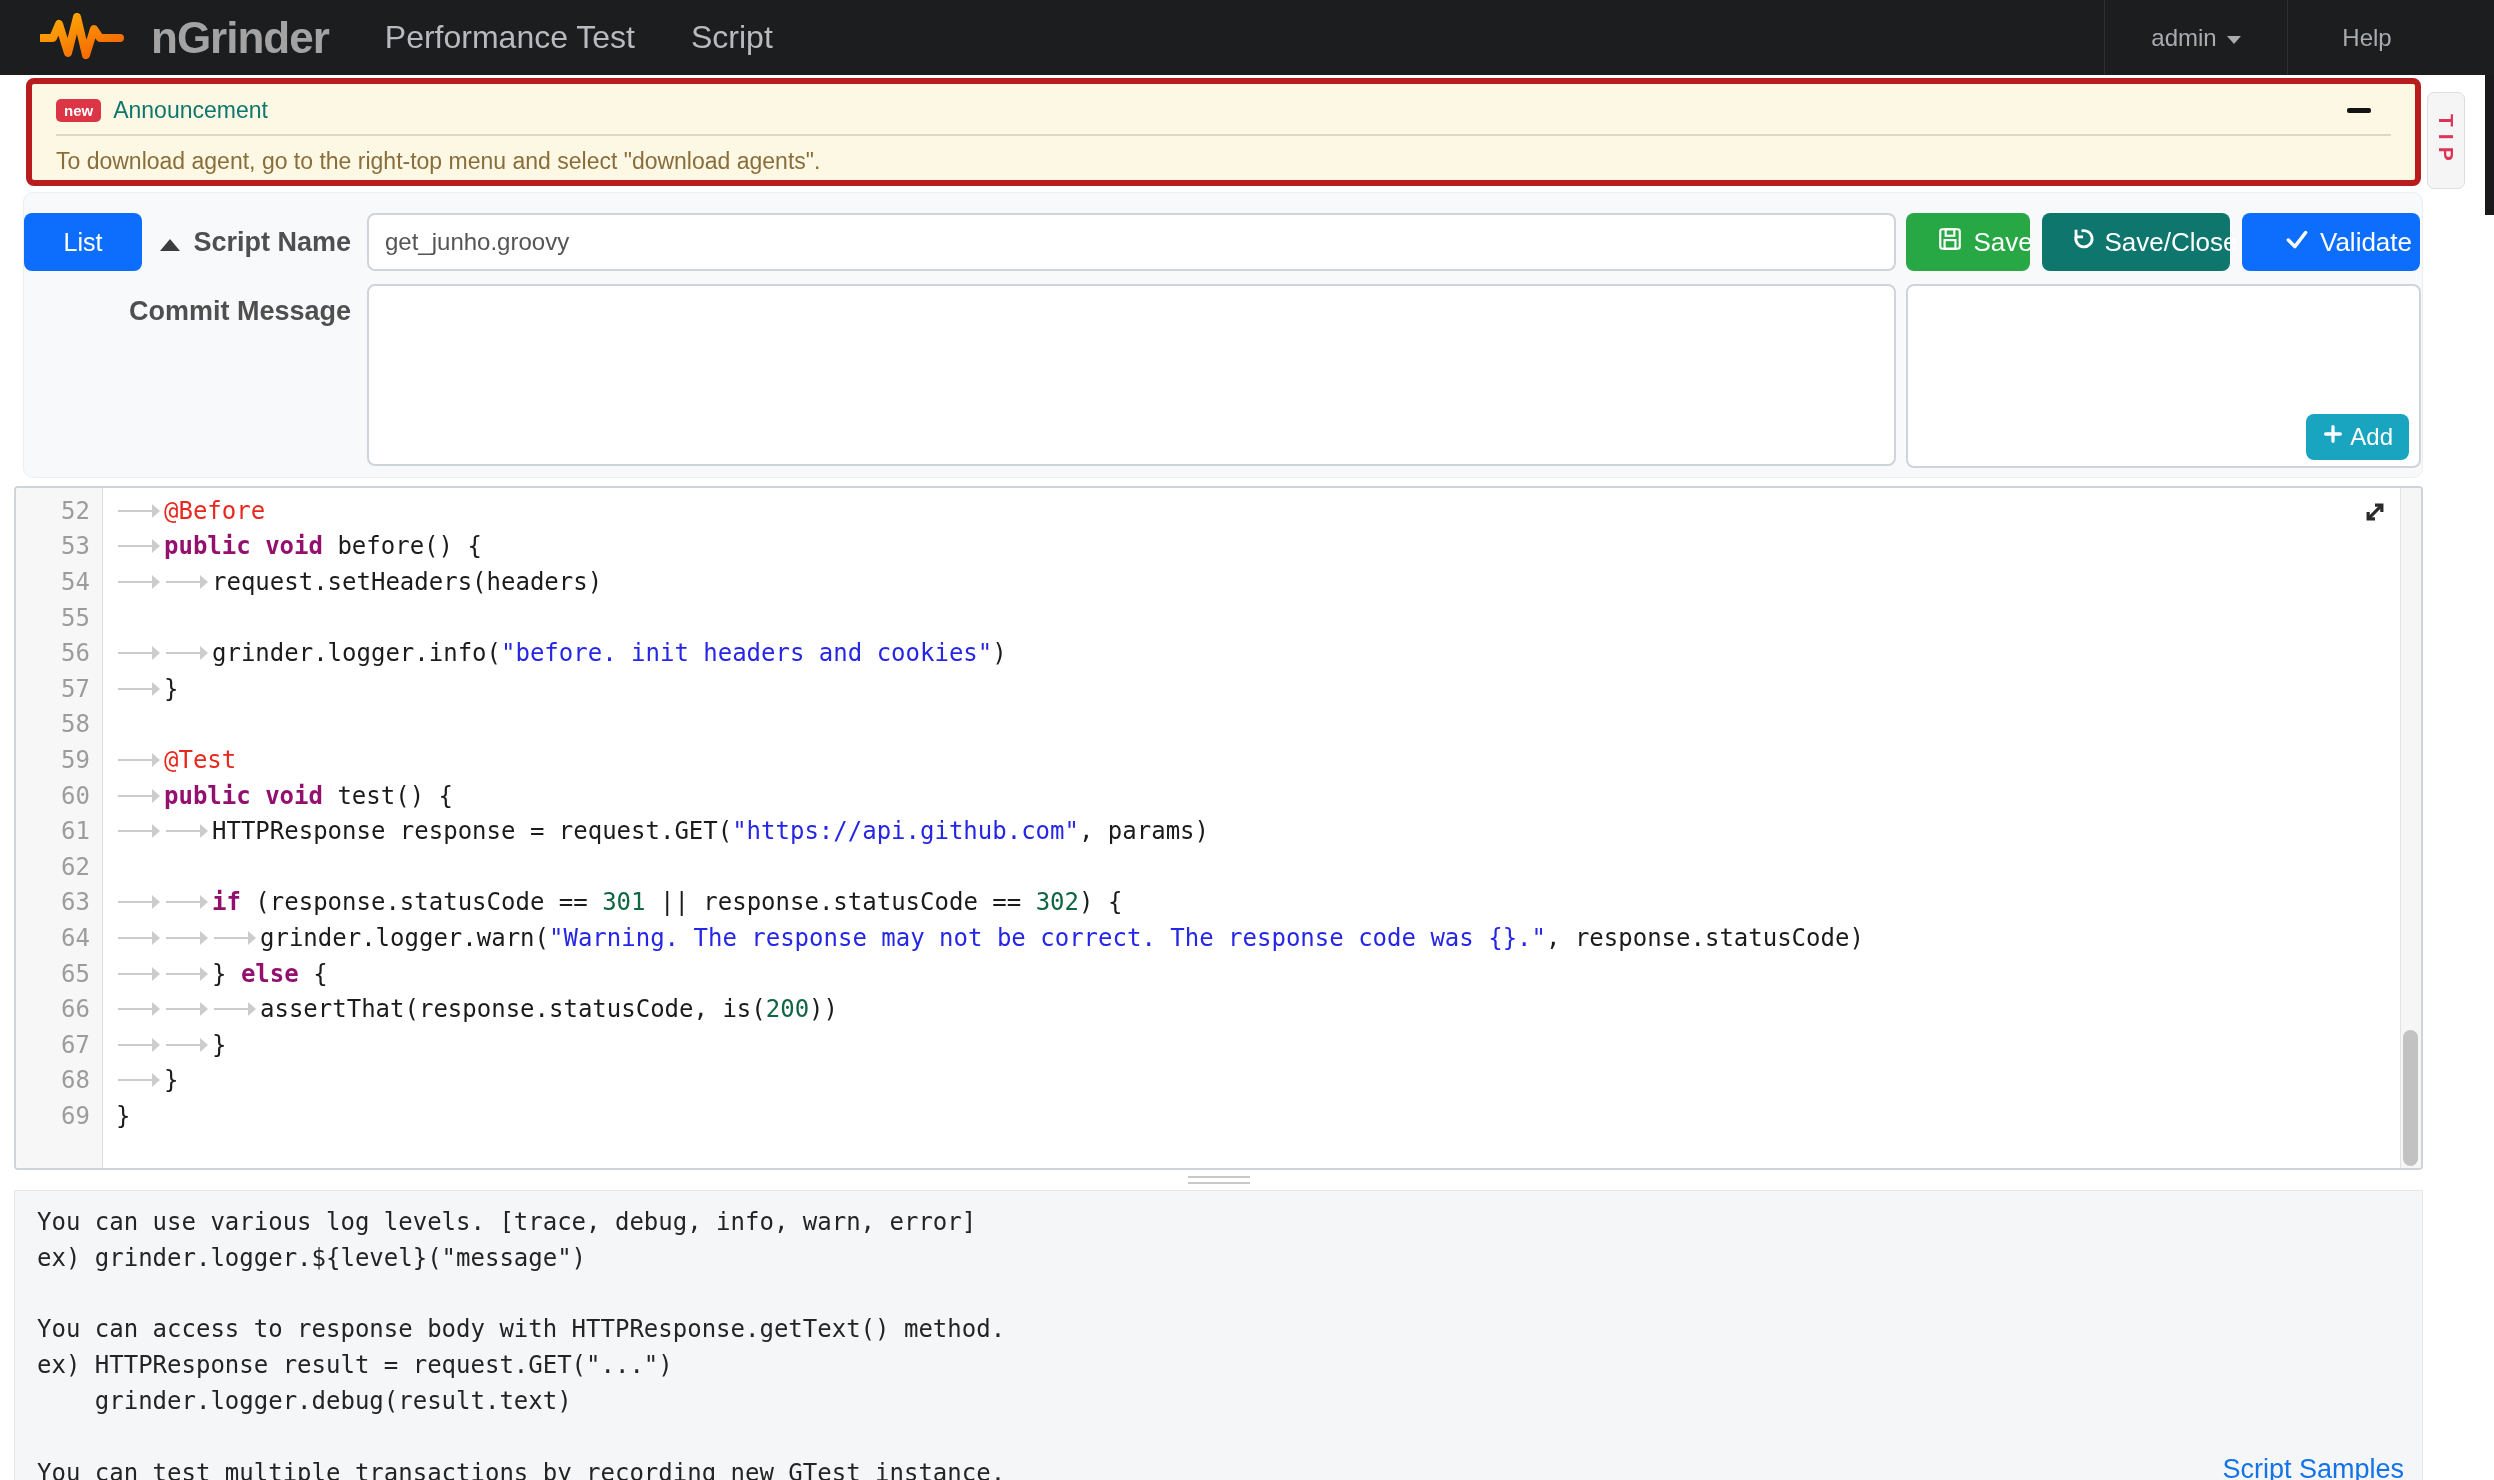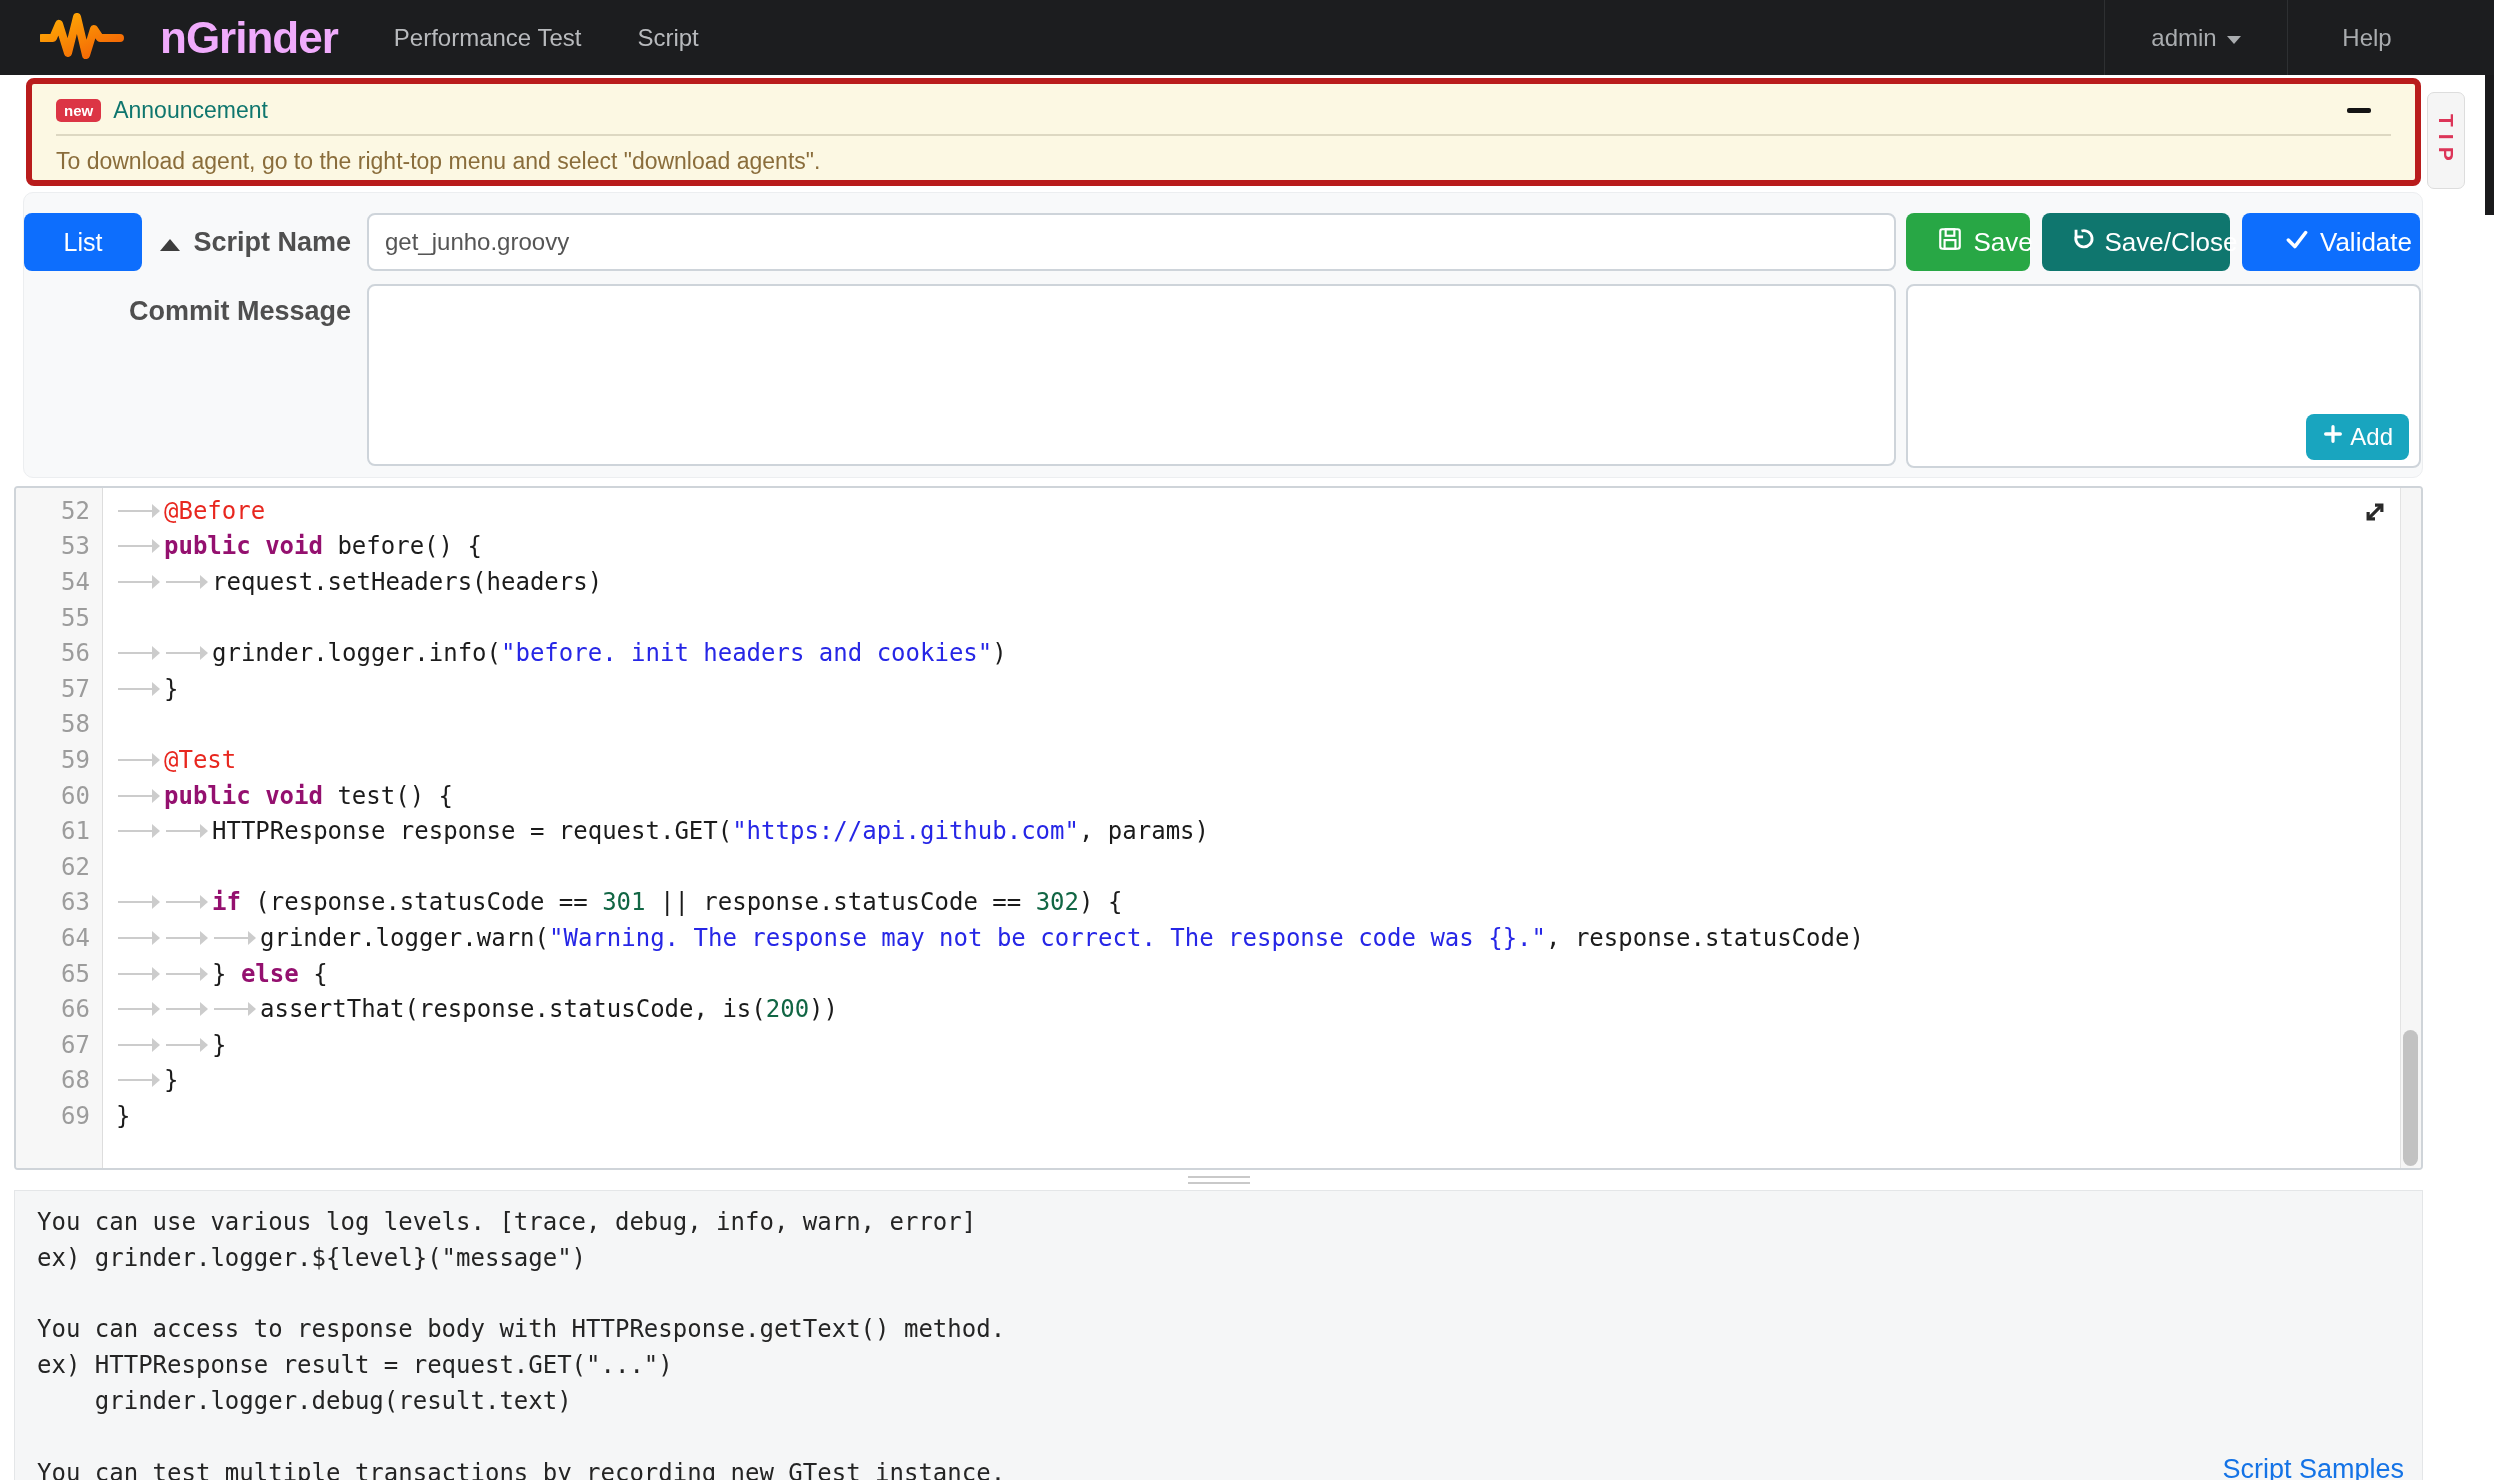--- a/index.html
+++ b/index.html
@@ -3,22 +3,22 @@
 <meta charset="utf-8">
 <style>
   html,body{margin:0;padding:0;background:#fff;}
   #page{position:relative;width:2494px;height:1480px;background:#fff;overflow:hidden;
         font-family:"Liberation Sans",sans-serif;}
 
   
   .nav{position:absolute;left:0;top:0;width:2494px;height:75px;background:#1c1d1f;
        display:flex;align-items:center;}
   .brand{display:flex;align-items:center;margin-left:40px;cursor:pointer;}
-  .brand-text{color:#f0abfc;font-size:44px;font-weight:bold;letter-spacing:-1px;margin-left:25px;}
-  .nav-item{color:#b8babd;font-size:24px;margin-left:56px;cursor:pointer;}
+  .brand-text{color:#a3a3a3;font-size:44px;font-weight:bold;letter-spacing:-1px;margin-left:16px;}
+  .nav-item{color:#b8babd;font-size:32px;margin-left:56px;cursor:pointer;}
   .nav-spacer{flex:1;}
   .nav-cell{height:75px;display:flex;align-items:center;justify-content:center;color:#a9acaf;font-size:24px;cursor:pointer;}
   .admin-cell{width:182px;border-left:1px solid #2e3032;border-right:1px solid #2e3032;}
   .help-cell{width:158px;}
   .caret-down{width:0;height:0;border-left:7px solid transparent;border-right:7px solid transparent;
               border-top:8px solid #a9acaf;margin-left:10px;margin-top:4px;}
   .nav-endpad{width:48px;}
   .dark-strip{position:absolute;left:2485px;top:75px;width:9px;height:140px;background:#1a1a1c;}
 
   

